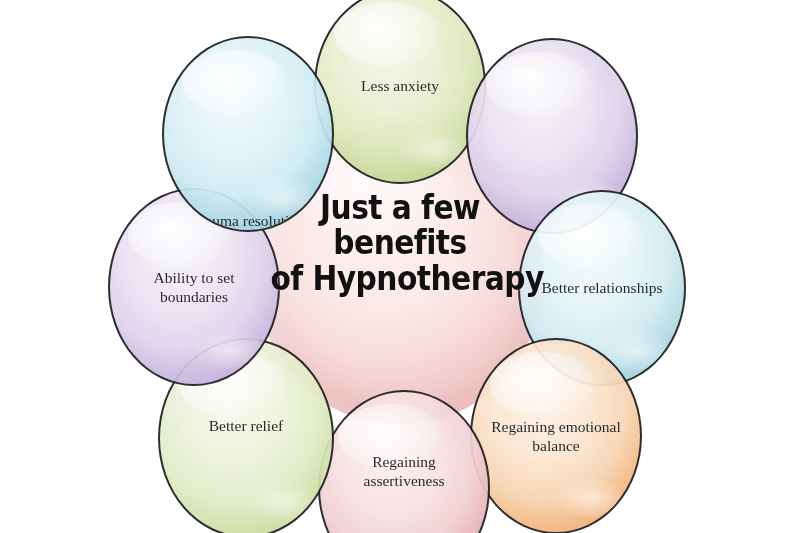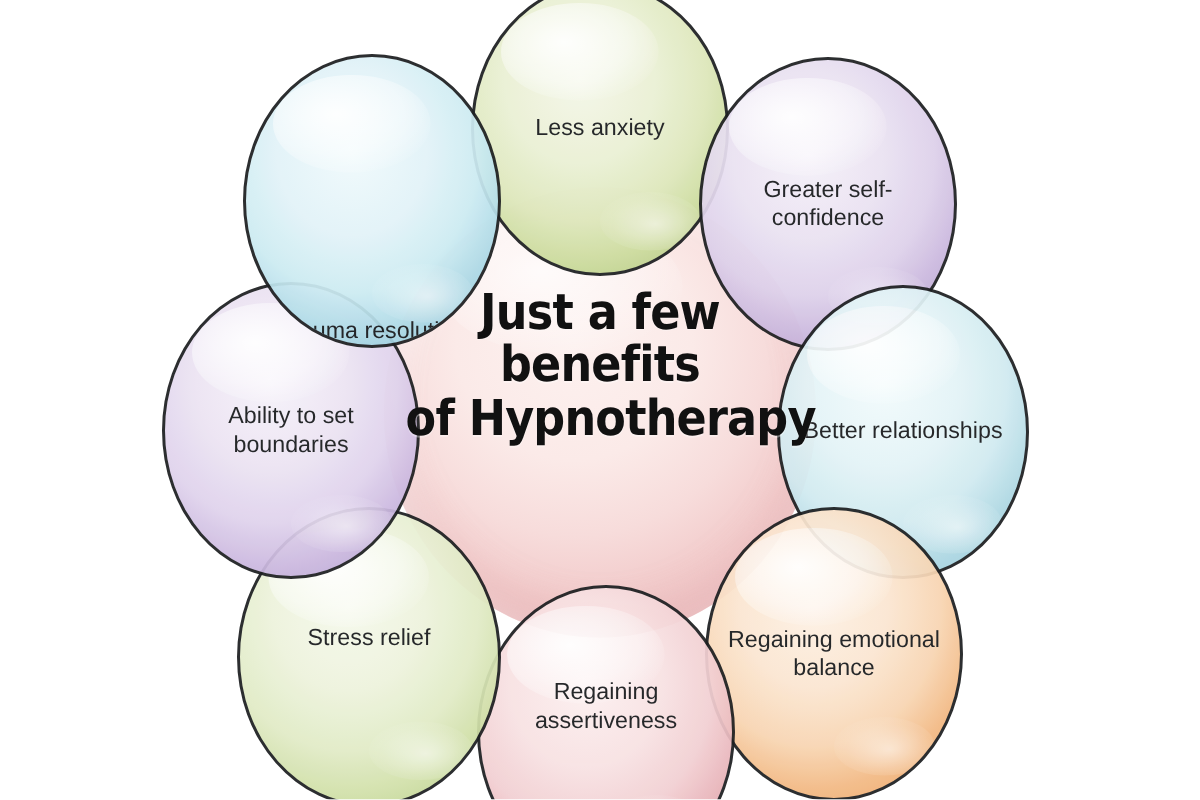--- a/index.html
+++ b/index.html
@@ -109,21 +109,21 @@
         rgba(255,255,255,0.55) 0%,
         rgba(255,255,255,0.12) 55%,
         rgba(255,255,255,0) 82%);
     pointer-events: none;
   }
   .bubble .lbl {
     position: relative;
     z-index: 3;
     text-align: center;
     color: #16181a;
-    font-family: Liberation Sans, sans-serif;
+    font-family: Liberation Serif, serif;
     font-size: 15.5px;
     line-height: 1.25;
     padding: 0 10px;
     font-weight: 400;
   }
 
   
   .b-green  { background: radial-gradient(ellipse 74% 72% at 42% 33%,
                  #f4f7e8 0%, #eaf0d4 40%, #dde7ba 68%, #cbdb9c 88%, #bed08c 100%); }
   .b-purple { background: radial-gradient(ellipse 74% 72% at 42% 33%,
@@ -151,21 +151,20 @@
 
   <div class="bubble b-green translucent" style="left:314px; top:-12px; width:172px; height:196px;">
     <span class="sheen"></span>
     <span class="sheen2"></span>
     <span class="lbl">Less anxiety</span>
   </div>
 
   <div class="bubble b-purple translucent" style="left:466px; top:38px; width:172px; height:196px;">
     <span class="sheen"></span>
     <span class="sheen2"></span>
-    <span class="lbl">Greater self-confidence</span>
   </div>
 
   <div class="bubble b-cyan translucent" style="left:518px; top:190px; width:168px; height:196px;">
     <span class="sheen"></span>
     <span class="sheen2"></span>
     <span class="lbl">Better relationships</span>
   </div>
 
   <div class="bubble b-orange translucent" style="left:470px; top:338px; width:172px; height:196px;">
     <span class="sheen"></span>
@@ -175,21 +174,21 @@
 
   <div class="bubble b-pink translucent" style="left:318px; top:390px; width:172px; height:196px;">
     <span class="sheen"></span>
     <span class="sheen2"></span>
     <span class="lbl" style="margin-top:-34px;">Regaining assertiveness</span>
   </div>
 
   <div class="bubble b-lime translucent" style="left:158px; top:338px; width:176px; height:200px;">
     <span class="sheen"></span>
     <span class="sheen2"></span>
-    <span class="lbl" style="margin-top:-24px;">Stress relief</span>
+    <span class="lbl" style="margin-top:-24px;">Better relief</span>
   </div>
 
   <div class="bubble b-violet translucent" style="left:108px; top:188px; width:172px; height:198px;">
     <span class="sheen"></span>
     <span class="sheen2"></span>
     <span class="lbl">Ability to set boundaries</span>
   </div>
 
   <div class="bubble b-blue translucent" style="left:162px; top:36px; width:172px; height:196px;align-items:flex-end;">
     <span class="sheen"></span>

